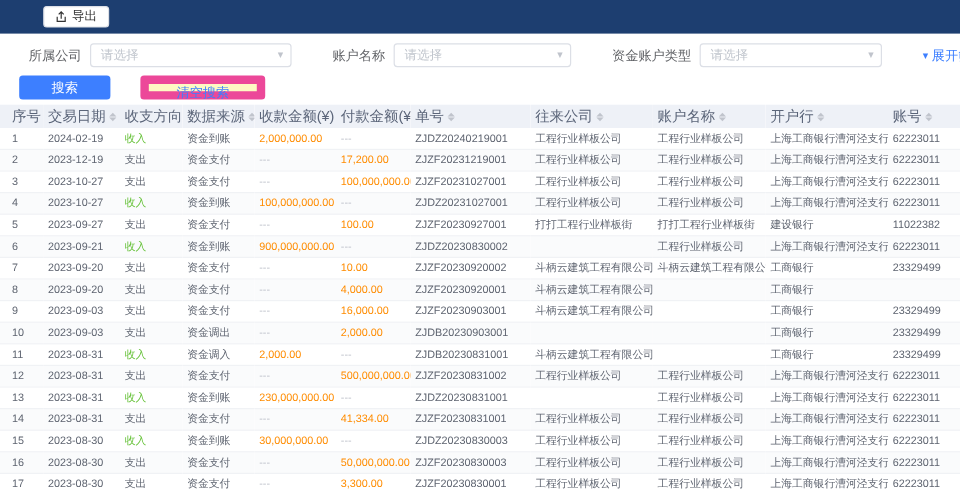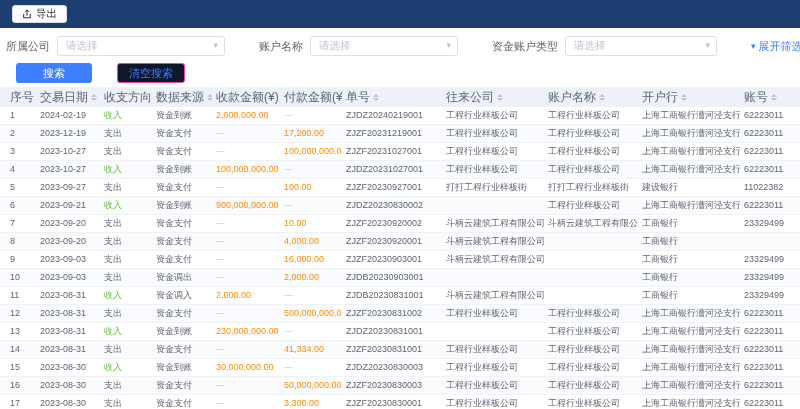--- a/index.html
+++ b/index.html
@@ -10,38 +10,38 @@
     --table_header_bg:#eef1f7;
   }
   *{box-sizing:border-box;margin:0;padding:0;}
   html,body{width:800px;height:409px;overflow:hidden;background:#fff;
     font-family:"Liberation Sans","DejaVu Sans",sans-serif;}
   
   .topbar{height:28px;background:var(--topbar_bg);display:flex;align-items:center;
     justify-content:space-between;padding:0 12px;}
   .page-title{color:#fff;font-size:13px;font-weight:bold;letter-spacing:1px;}
   .export-btn{display:flex;align-items:center;gap:4px;background:#fff;border:1px solid #dcdfe6;
-    border-radius:3px;height:18px;padding:0 9px;font-size:10.5px;color:#333;cursor:pointer;}
+    border-radius:3px;height:18px;padding:0 9px;font-size:10.5px;color:#333;cursor:pointer;margin-left:24px;}
   
-  .filter-bar{display:flex;align-items:center;padding:8px 6px 4px;height:32px;}
+  .filter-bar{display:flex;align-items:center;padding:8px 24px 4px;height:32px;}
   .filter-item{display:flex;align-items:center;margin-right:34px;}
   .filter-label{font-size:11px;color:#606266;white-space:nowrap;margin-right:7px;}
   .select{position:relative;height:20px;border:1px solid #dcdfe6;border-radius:3px;background:#fff;
     display:flex;align-items:center;padding:0 18px 0 8px;font-size:10.5px;color:#bfc4cc;cursor:pointer;}
   .w1{width:168px}.w2{width:148px}.w3{width:152px}
   .select .caret{position:absolute;right:6px;top:3px;color:#c0c4cc;font-size:9px;}
   .expand-link{margin-left:auto;display:flex;align-items:center;gap:3px;color:var(--accent);
     font-size:11px;cursor:pointer;white-space:nowrap;}
   .expand-link .caret{font-size:9px;}
   
   .btn-row{display:flex;gap:25px;padding:3px 16px 7px;height:27px;}
   .btn-primary{background:var(--accent);color:#fff;border:none;border-radius:3px;
     font-size:11px;height:20px;padding:0 27px;cursor:pointer;}
-  .btn-plain{background:#0f172a;color:var(--accent);border:1px solid #ec4899;border-radius:3px;
-    font-size:11px;height:20px;padding:0 11px;cursor:pointer;}
+  .btn-plain{background:#fef9c3;color:var(--accent);border:7px solid #ec4899;border-radius:3px;
+    font-size:11px;height:20px;padding:0 23px;cursor:pointer;}
   
   .table-wrap{width:800px;overflow:hidden;}
   table{border-collapse:collapse;table-layout:fixed;width:810px;}
   th{background:var(--table_header_bg);color:#5b6579;font-weight:400;font-size:12px;
     height:20px;text-align:left;padding:0 4px;white-space:nowrap;overflow:hidden;}
   td{font-size:9px;color:#5e6470;height:17px;line-height:17px;padding:0 4px;
     white-space:nowrap;overflow:hidden;border-bottom:1px solid #f0f2f5;}
   th:nth-child(1),td:nth-child(1){padding-left:10px;}
   th:nth-child(1){width:36px}th:nth-child(2){width:64px}th:nth-child(3){width:52px}
   th:nth-child(4){width:60px}th:nth-child(5){width:68px}th:nth-child(6){width:62px}

